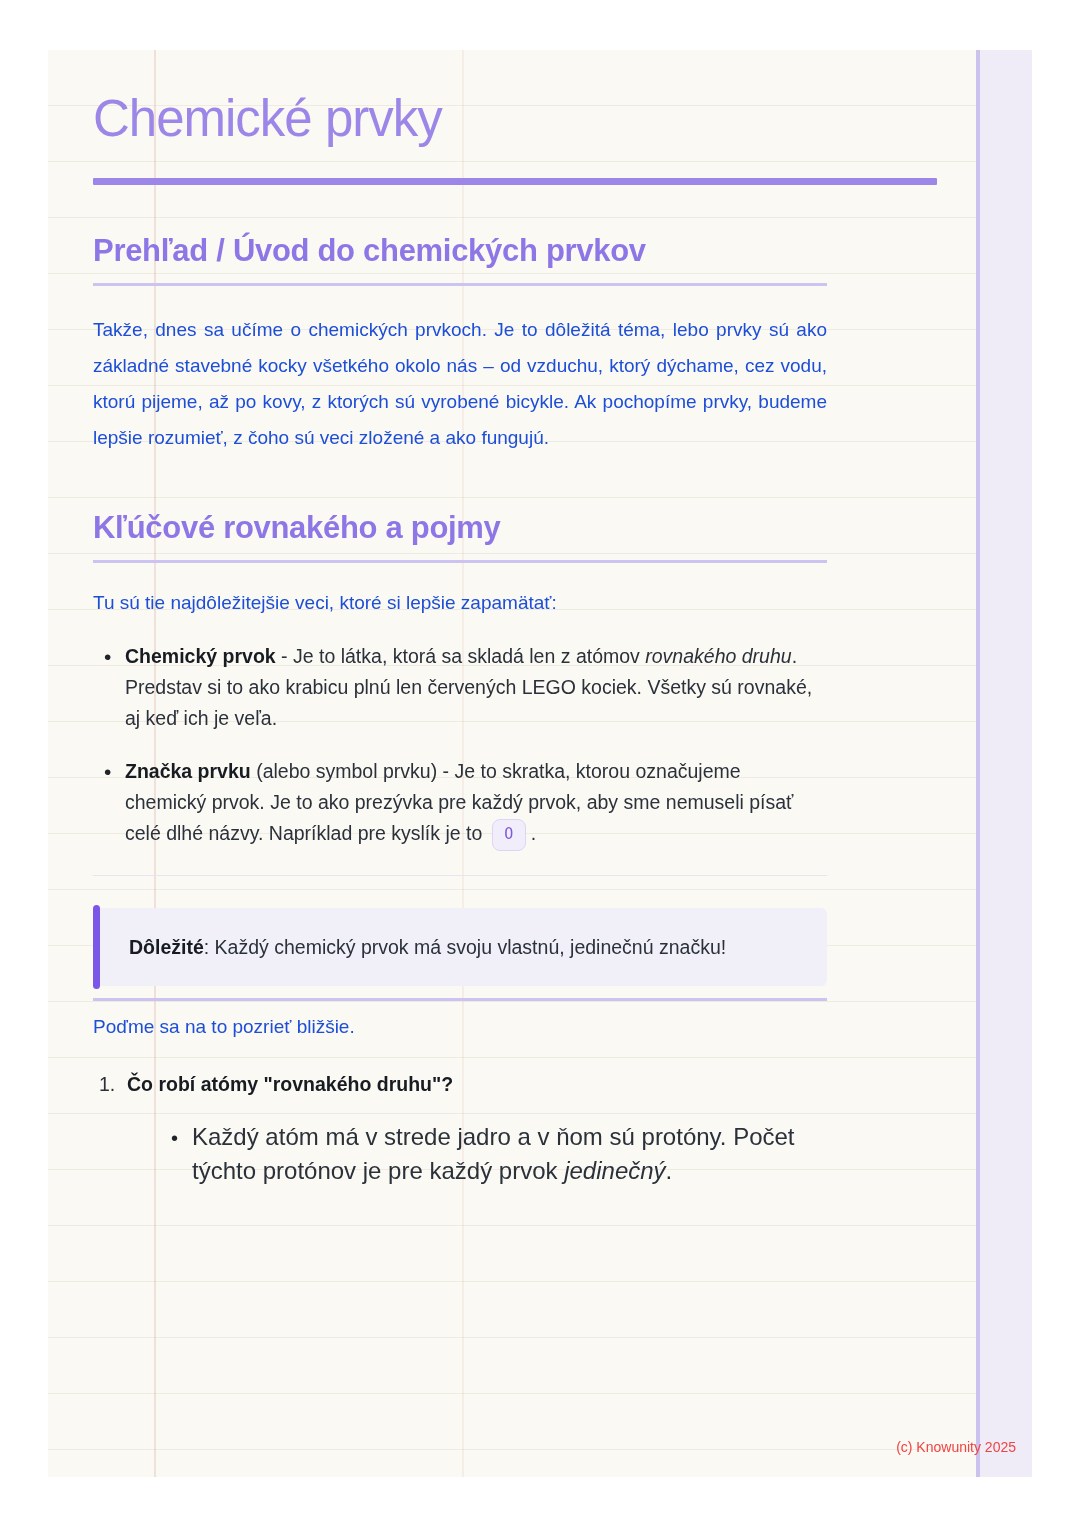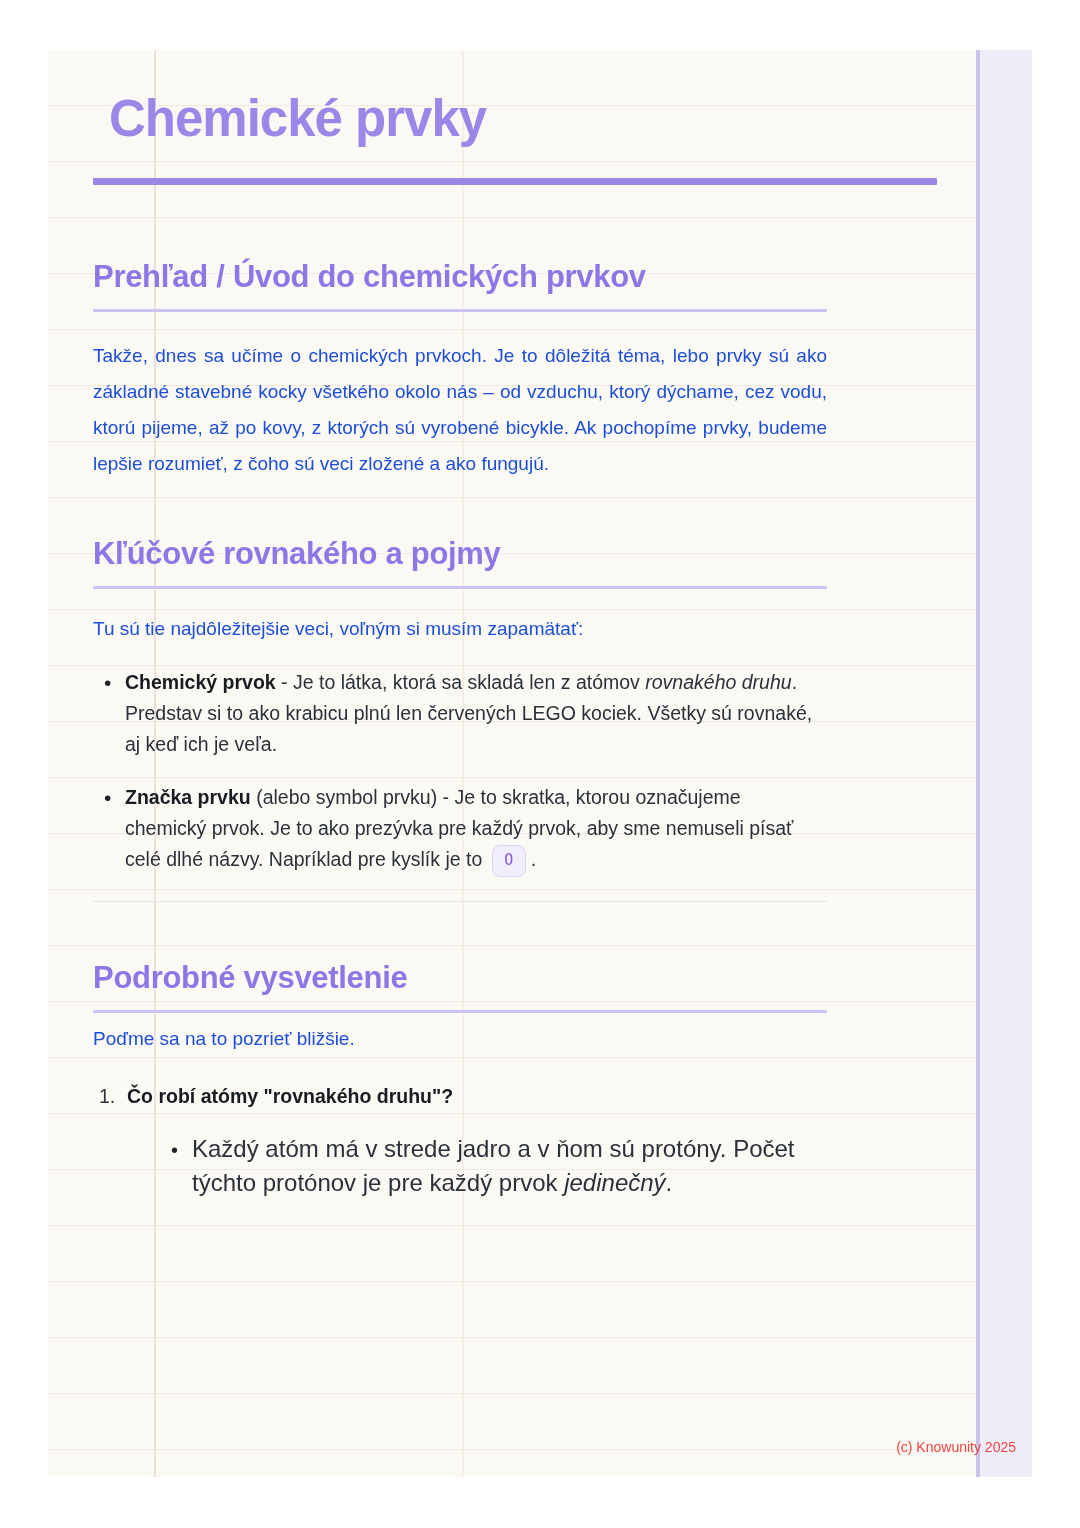--- a/index.html
+++ b/index.html
@@ -7,24 +7,24 @@
     font-family:"Liberation Sans","DejaVu Sans",sans-serif;color:#2b313b;}
   .paper{position:absolute;left:48px;top:50px;width:928px;height:1427px;
     background-color:#fbf9f3;
     background-image:
       linear-gradient(to right, transparent 106px, rgba(214,176,164,0.33) 106px, rgba(214,176,164,0.33) 108px, transparent 108px),
       linear-gradient(to right, transparent 414px, rgba(214,176,164,0.16) 414px, rgba(214,176,164,0.16) 416px, transparent 416px),
       repeating-linear-gradient(to bottom, transparent 0px, transparent 55px, rgba(203,192,170,0.25) 55px, rgba(203,192,170,0.25) 56px);}
   .stripe{position:absolute;left:976px;top:50px;width:56px;height:1427px;box-sizing:border-box;
     background:#efecf7;border-left:4px solid #cbc2ee;}
   .content{position:absolute;left:93px;top:50px;width:734px;}
-  h1{margin:40px 0 0 16px;font-size:51px;line-height:58px;font-weight:700;letter-spacing:-1px;color:#9c87e9;}
+  h1{margin:40px 0 0 0;font-size:51px;line-height:58px;font-weight:400;letter-spacing:-1px;color:#9c87e9;}
   .title-rule{width:844px;height:7px;background:#9c87e9;margin-top:30px;border-radius:1px;}
   h2{margin:0;font-size:31px;line-height:40px;font-weight:700;letter-spacing:-0.3px;color:#8d77e6;}
-  .h2-1{margin-top:72px;} .h2-2{margin-top:52px;} .h2-3{margin-top:56px;}
+  .h2-1{margin-top:46px;} .h2-2{margin-top:52px;} .h2-3{margin-top:56px;}
   .h2-underline{width:734px;height:3px;background:#cdc3f2;margin-top:12px;}
   p{margin:0;font-size:19px;line-height:36px;color:#1d4ed8;}
   .p-intro{margin-top:26px;text-align:justify;}
   .p-plain{margin-top:24px;line-height:32px;}
   .p-plain2{margin-top:10px;line-height:32px;}
   ul.defs{list-style:none;margin:22px 0 0 0;padding:0;}
   ul.defs>li{position:relative;padding-left:32px;font-size:19.5px;line-height:31px;margin-bottom:22px;}
   ul.defs>li::before{content:"\2022";position:absolute;left:11px;top:0;font-size:21px;color:#20242a;}
   .term{font-weight:700;color:#171c22;}
   .it{font-style:italic;}
@@ -58,35 +58,38 @@
 
     <h1>Chemické prvky</h1>
     <div class="title-rule"></div>
 
     <h2 class="h2-1">Prehľad / Úvod do chemických prvkov</h2>
     <div class="h2-underline"></div>
     <p class="p-intro">Takže, dnes sa učíme o chemických prvkoch. Je to dôležitá téma, lebo prvky sú ako základné stavebné kocky všetkého okolo nás – od vzduchu, ktorý dýchame, cez vodu, ktorú pijeme, až po kovy, z ktorých sú vyrobené bicykle. Ak pochopíme prvky, budeme lepšie rozumieť, z čoho sú veci zložené a ako fungujú.</p>
 
     <h2 class="h2-2">Kľúčové rovnakého a pojmy</h2>
     <div class="h2-underline"></div>
-    <p class="p-plain">Tu sú tie najdôležitejšie veci, voľným si musím zapamätať:</p>
+    <p class="p-plain">Tu sú tie najdôležitejšie veci, ktoré si lepšie zapamätať:</p>
 
     <ul class="defs">
       <li>
         <span class="term">Chemický prvok</span><span> - </span><span>Je to látka, ktorá sa skladá len z atómov </span><span class="it">rovnakého druhu</span><span>. Predstav si to ako krabicu plnú len červených LEGO kociek. Všetky sú rovnaké, aj keď ich je veľa.</span>
       </li>
       <li>
         <span class="term">Značka prvku</span><span> (alebo symbol prvku) - </span><span>Je to skratka, ktorou označujeme chemický prvok. Je to ako prezývka pre každý prvok, aby sme nemuseli písať celé dlhé názvy. Napríklad pre kyslík je to </span><span class="chip">O</span><span>.</span>
       </li>
     </ul>
 
     <div class="divider"></div>
 
+    <div class="callout">
+      <div class="callout-bar"></div>
+      <span class="term">Dôležité</span><span>: Každý chemický prvok má svoju vlastnú, jedinečnú značku!</span>
+    </div>
 
-    <h2 class="h2-3">Podrobné vysvetlenie</h2>
     <div class="h2-underline"></div>
     <p class="p-plain2">Poďme sa na to pozrieť bližšie.</p>
 
     <ol class="steps">
       <li>
         <span class="step-num">1.</span>
         <span class="question">Čo robí atómy "rovnakého druhu"?</span>
         <ul class="sub">
           <li>
             <span>Každý atóm má v strede jadro a v ňom sú protóny. Počet týchto protónov je pre každý prvok </span><span class="it">jedinečný</span><span>.</span>

